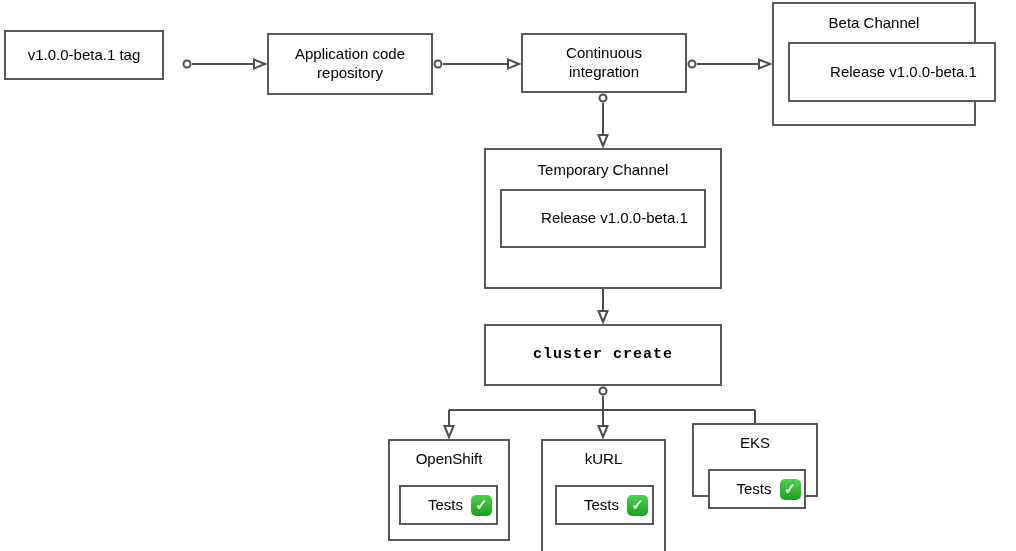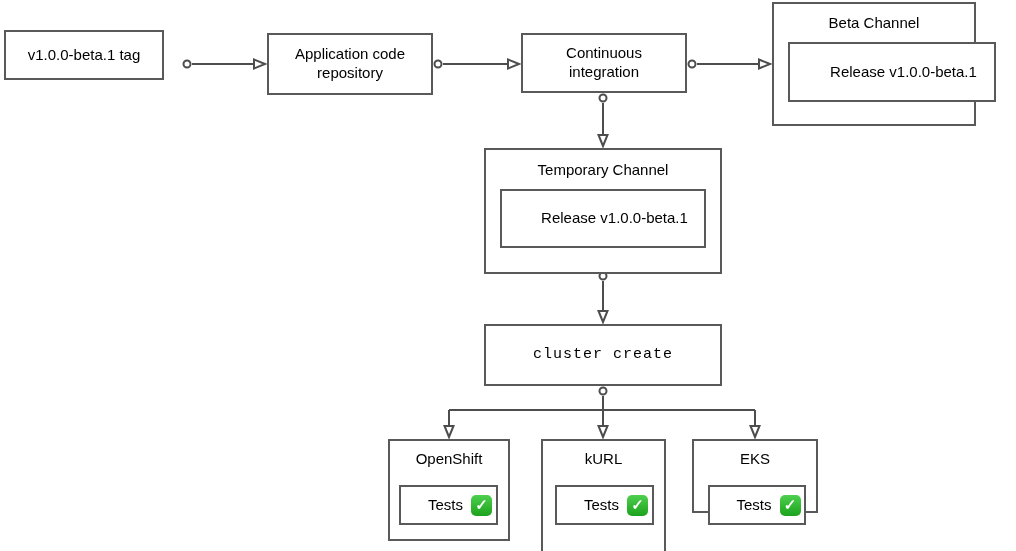--- a/index.html
+++ b/index.html
@@ -37,21 +37,21 @@
   }
   .node.simple {
     display: flex;
     align-items: center;
     justify-content: center;
     text-align: center;
     padding: 2px 6px;
   }
   .node.mono {
     font-family: "Liberation Mono", "DejaVu Sans Mono", monospace;
-    font-weight: normal;
+    font-weight: bold;
     letter-spacing: 1px;
     text-align: center;
   }
   .ctitle {
     position: absolute;
     left: 0; right: 0;
     text-align: center;
     font-size: 15px;
   }
   .inner {
@@ -128,21 +128,21 @@
     <span>Application code repository</span>
   </div>
 
   <div class="node" style="left:772px; top:2px; width:204px; height:124px;">
     <div class="ctitle" style="top:10px;">Beta Channel</div>
     <div class="inner" style="left:14px; top:38px; width:208px; height:60px;">
       <span>Release v1.0.0-beta.1</span>
     </div>
   </div>
 
-  <div class="node" style="left:484px; top:148px; width:238px; height:126px;">
+  <div class="node" style="left:484px; top:148px; width:238px; height:141px;">
     <div class="ctitle" style="top:11px;">Temporary Channel</div>
     <div class="inner" style="left:14px; top:39px; width:206px; height:59px;">
       <span>Release v1.0.0-beta.1</span>
     </div>
   </div>
 
   <div class="node simple mono" style="left:484px; top:324px; width:238px; height:62px;">
     <span>cluster create</span>
   </div>
 
@@ -155,21 +155,21 @@
   </div>
 
   <div class="node" style="left:541px; top:439px; width:125px; height:121px;">
     <div class="ctitle" style="top:9px;">kURL</div>
     <div class="inner" style="left:12px; top:44px; width:99px; height:40px;">
       <span>Tests</span>
       <span class="check">✓</span>
     </div>
   </div>
 
-  <div class="node" style="left:692px; top:439px; width:126px; height:74px;">
+  <div class="node" style="left:692px; top:423px; width:126px; height:74px;">
     <div class="ctitle" style="top:9px;">EKS</div>
     <div class="inner" style="left:14px; top:44px; width:98px; height:40px;">
       <span>Tests</span>
       <span class="check">✓</span>
     </div>
   </div>
 
 </div>
 
 </body></html>

